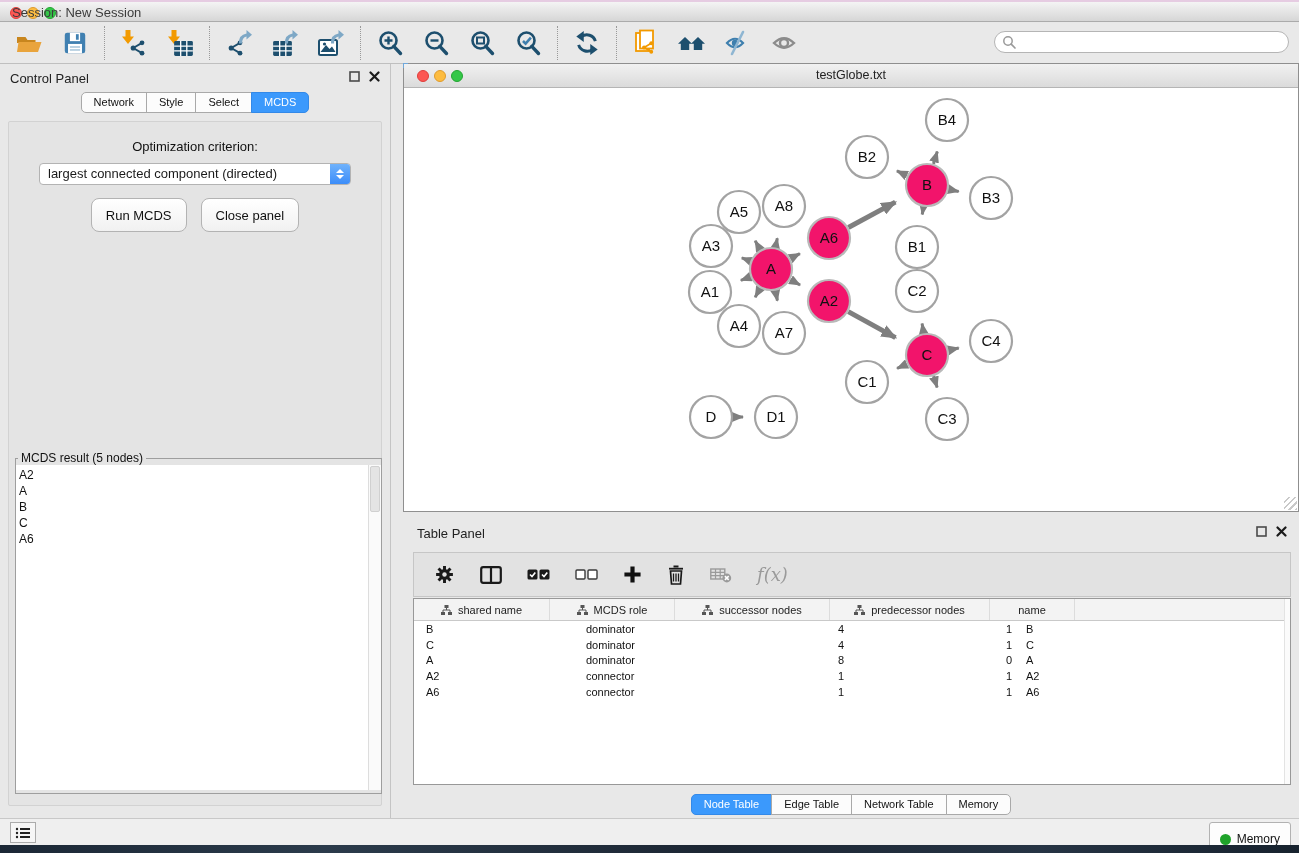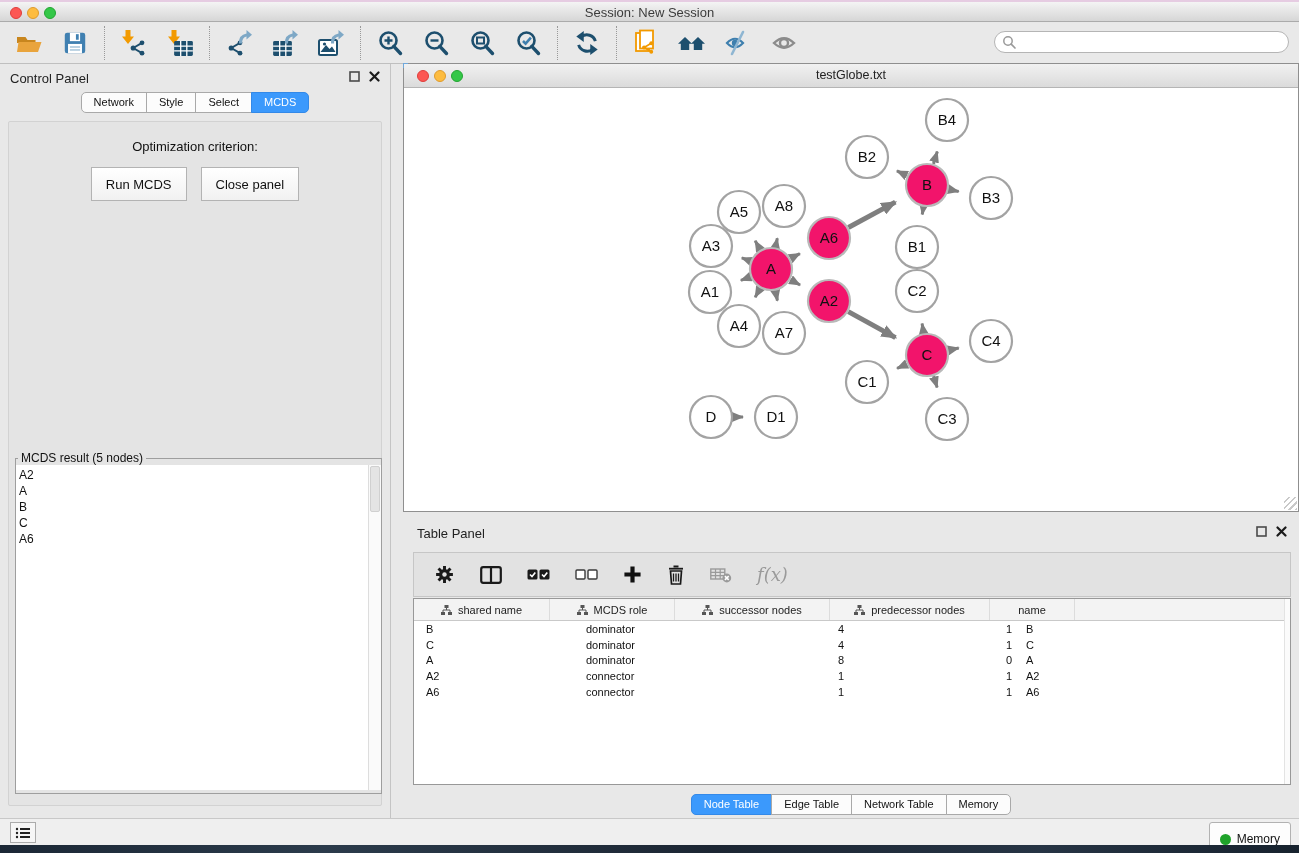--- a/index.html
+++ b/index.html
@@ -6,21 +6,21 @@
   html,body { width:1299px; height:853px; overflow:hidden; }
   body { font-family:"Liberation Sans", sans-serif; background:#E8E8E8; position:relative; color:#1a1a1a; }
 
   
   #titlebar { position:absolute; top:0; left:0; right:0; height:22px;
     background:linear-gradient(#F4F4F4,#D6D6D6); border-top:2px solid #E6CCE2; border-bottom:1px solid #ABABAB; }
   .tl { position:absolute; top:5px; width:12px; height:12px; border-radius:50%; }
   .tl.red { left:10px; background:#FC5753; border:1px solid #DF3E3B; }
   .tl.yel { left:27px; background:#FDBC40; border:1px solid #DE9B2D; }
   .tl.grn { left:44px; background:#34C748; border:1px solid #23A532; }
-  #titlebar .title { position:absolute; left:0; right:0; top:3px; text-align:center; font-size:13px; color:#3c3c3c; }
+  #titlebar .title { position:absolute; left:12px; right:0; top:3px; text-align:left; font-size:13px; color:#3c3c3c; }
 
   
   #toolbar { position:absolute; top:23px; left:0; right:0; height:41px; background:#E9E9E9;
     border-bottom:1px solid #BFBFBF; display:flex; align-items:center; padding-left:12px; }
   .tgroup { display:flex; align-items:center; gap:16px; padding:0 14px; }
   .tsep { width:0; height:34px; border-left:1px dotted #999; }
   .tbtn { width:30px; height:30px; display:flex; align-items:center; justify-content:center; cursor:default; }
   #searchbox { position:absolute; right:10px; top:8px; width:295px; height:22px; }
   #searchbox input { width:100%; height:100%; border:1px solid #B5B5B5; border-radius:11px; background:#fff;
     padding:0 8px 0 26px; font-size:12px; font-family:"Liberation Sans",sans-serif; outline:none; }
@@ -42,21 +42,21 @@
     border:1px solid #D2D2D2; border-radius:2px; }
   #opt-label { text-align:center; margin-top:17px; font-size:13px; color:#111; }
   #opt-select { position:relative; width:312px; height:22px; margin:9px auto 0; background:#fff;
     border:1px solid #B3B3B3; border-radius:4px; font-size:13px; line-height:20px; padding-left:8px; cursor:default; }
   #opt-select .stepper { position:absolute; right:0; top:0; width:20px; height:20px;
     background:linear-gradient(#6FB2FC,#3C8DF9); border-radius:0 3px 3px 0; display:flex; flex-direction:column;
     align-items:center; justify-content:center; gap:2px; }
   #opt-select .stepper svg { display:block; }
   #cp-buttons { display:flex; justify-content:center; gap:14px; margin-top:13px; }
   .btn { height:32px; padding:16px 14px; background:linear-gradient(#FFFFFF,#F1F1F1); border:1px solid #B3B3B3;
-    border-radius:0; font-size:13px; color:#111; display:flex; align-items:center; cursor:default; }
+    border-radius:8px; font-size:13px; color:#111; display:flex; align-items:center; cursor:default; }
   #mcds-fieldset { position:absolute; left:6px; top:329px; width:367px; height:343px; border:1px solid #9E9E9E; }
   #mcds-fieldset legend { font-size:12px; color:#111; padding:0 3px; margin-left:2px; }
   #mcds-list-wrap { position:relative; width:100%; height:calc(100% - 3px); background:#fff; overflow:hidden; }
   #mcds-list { position:absolute; left:0; top:0; right:13px; bottom:0; padding:2px 0 0 3px; }
   .mcds-item { font-size:12px; line-height:16px; color:#111; }
   #mcds-scroll { position:absolute; right:0; top:0; bottom:0; width:13px; background:#FAFAFA; border-left:1px solid #DDD; }
   #mcds-scroll .thumb { position:absolute; top:1px; left:1px; right:1px; height:46px; background:#E4E4E4; border:1px solid #D0D0D0; border-radius:2px;}
 
   
   #netwin { position:absolute; left:403px; top:63px; width:896px; height:449px; background:#fff;
@@ -291,20 +291,31 @@
     </span>
   </div>
   <div class="tabs-row">
     <div class="tab">Network</div>
     <div class="tab">Style</div>
     <div class="tab">Select</div>
     <div class="tab selected">MCDS</div>
   </div>
   <div id="cp-body">
     <div id="opt-label">Optimization criterion:</div>
+    <div id="opt-select">
+      <span>largest connected component (directed)</span>
+      <span class="stepper">
+        <svg width="8" height="4" viewBox="0 0 8 4">
+            <polygon points="4,0 8,4 0,4" fill="#fff"></polygon>
+          </svg>
+        <svg width="8" height="4" viewBox="0 0 8 4">
+            <polygon points="0,0 8,0 4,4" fill="#fff"></polygon>
+          </svg>
+      </span>
+    </div>
     <div id="cp-buttons">
       <div class="btn">Run MCDS</div>
       <div class="btn">Close panel</div>
     </div>
     <fieldset id="mcds-fieldset">
       <legend>MCDS result (5 nodes)</legend>
       <div id="mcds-list-wrap">
         <div id="mcds-list">
             <div class="mcds-item">A2</div>
             <div class="mcds-item">A</div>

